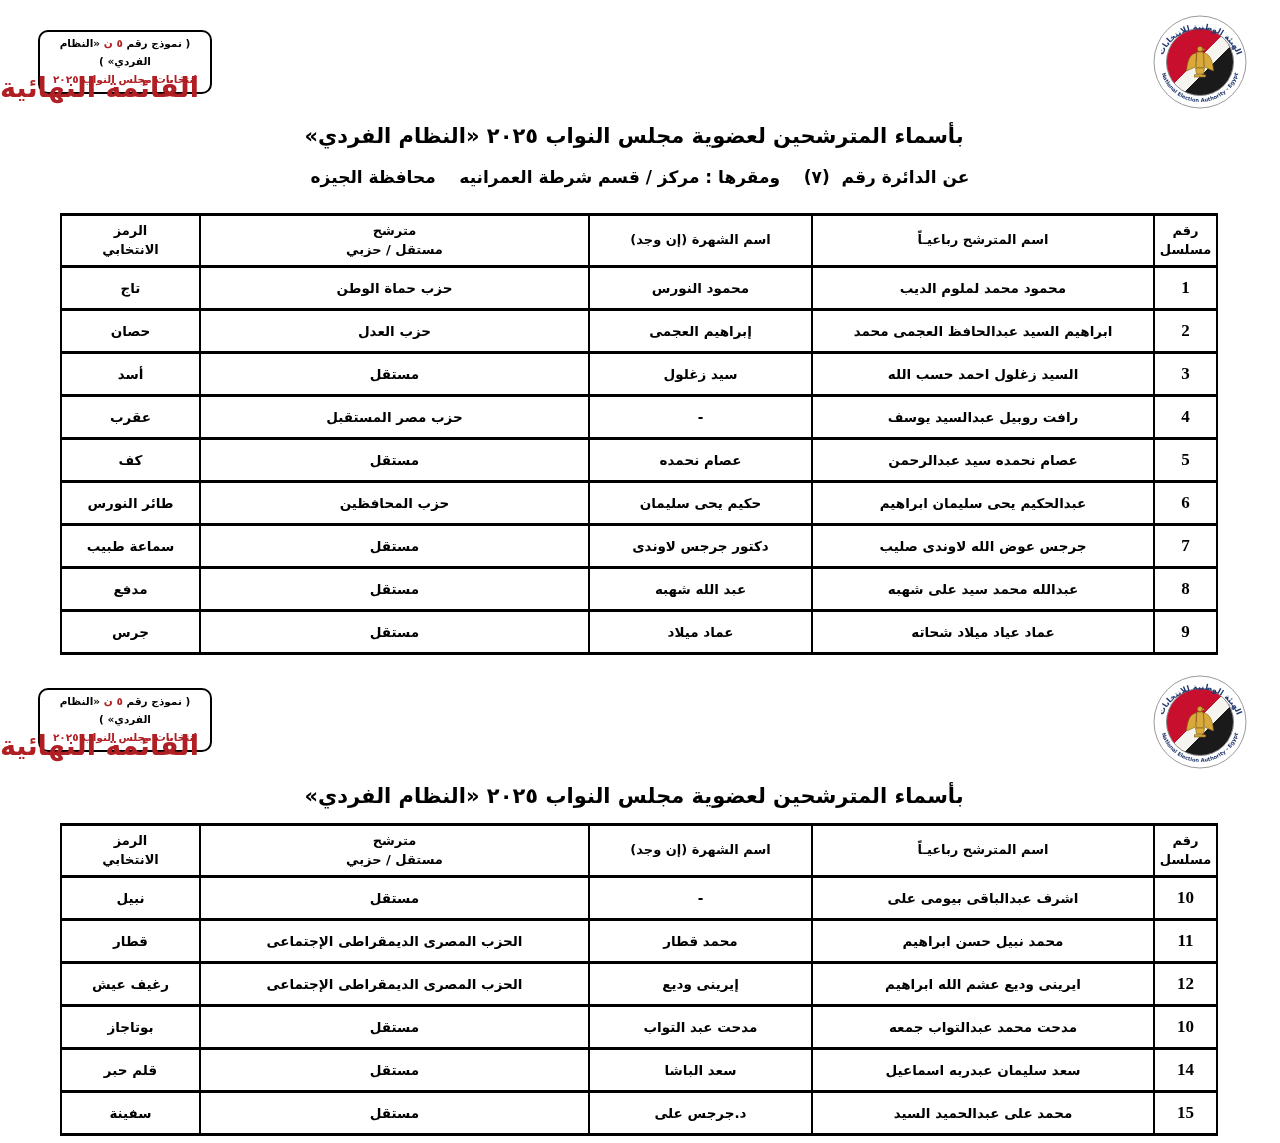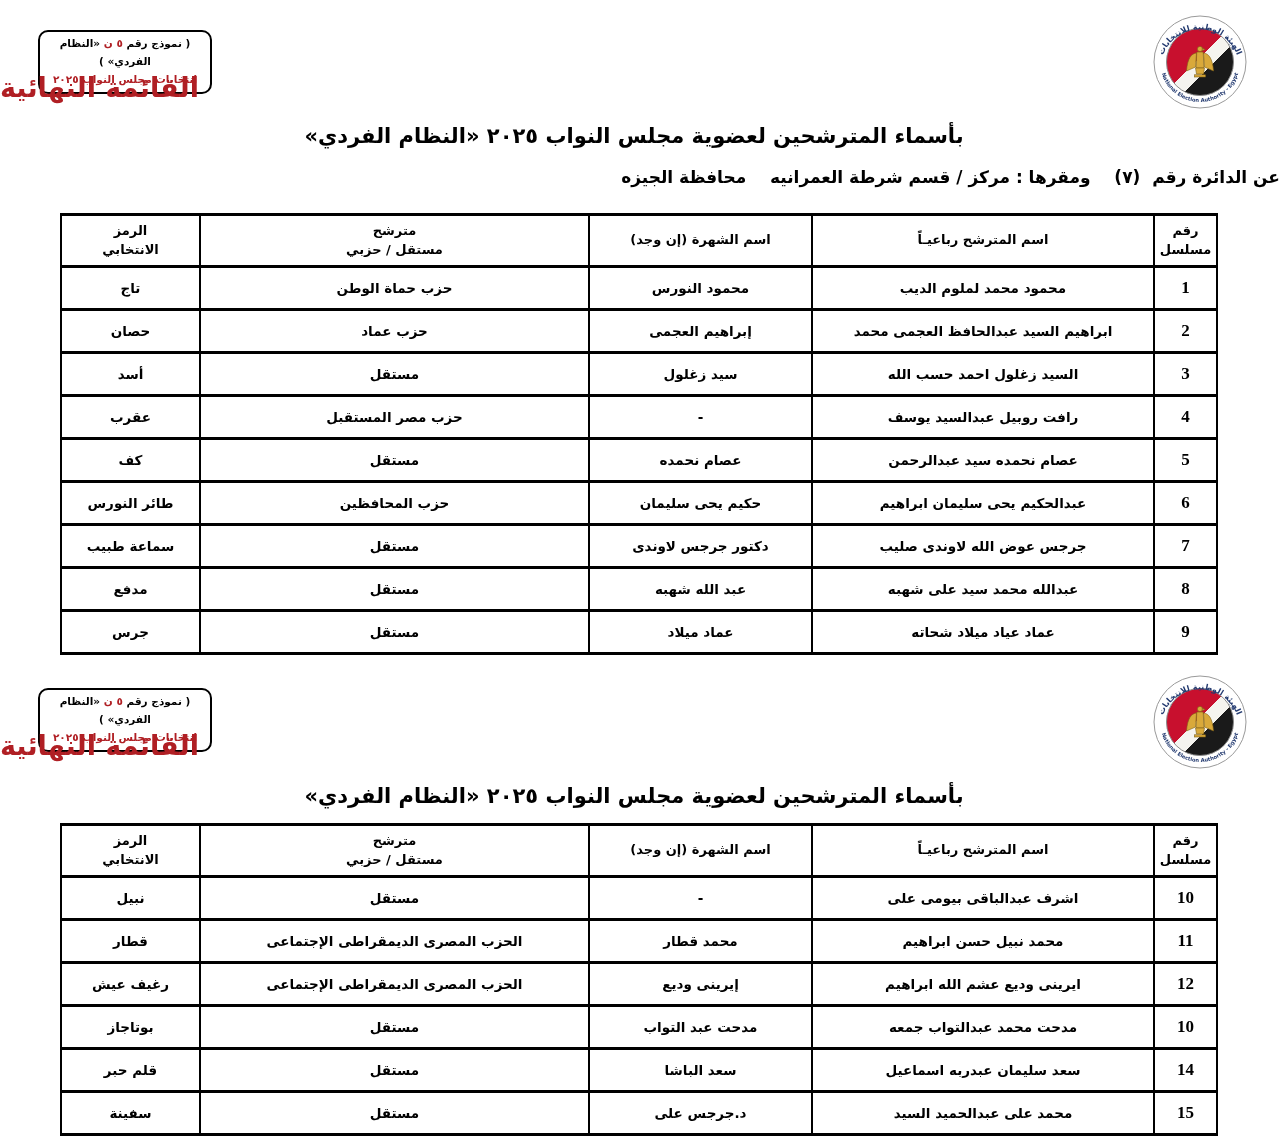--- a/index.html
+++ b/index.html
@@ -10,21 +10,21 @@
   .badge{position:absolute;left:38px;width:166px;border:2px solid #000;border-radius:10px;
          text-align:center;font-weight:bold;font-size:10.5px;line-height:1.7;padding:3px 2px;background:#fff;}
   .badge .red{color:var(--red);}
   .badge .l2{color:var(--red);}
   
   .logo{position:absolute;left:1152px;width:96px;height:96px;}
   
   .title{position:absolute;left:0;right:0;text-align:left;color:var(--red);
          font-size:27px;font-weight:bold;}
   .subtitle{position:absolute;left:0;right:12px;text-align:center;font-size:21px;font-weight:bold;}
-  .district{position:absolute;left:0;right:0;text-align:right;font-size:17px;font-weight:bold;white-space:pre;}
+  .district{position:absolute;left:0;right:0;text-align:center;font-size:17px;font-weight:bold;white-space:pre;}
   
   .tbl{position:absolute;right:62px;width:1156px;border-collapse:collapse;table-layout:fixed;background:#fff;}
   .tbl th,.tbl td{border:2px solid #000;border-top-width:3px;border-bottom-width:3px;
         text-align:center;vertical-align:middle;font-weight:bold;padding:0 4px;overflow:hidden;}
   .tbl th{font-size:13px;height:49px;line-height:1.45;}
   .tbl td{font-size:13.5px;height:40px;}
   .tbl td.c-serial{font-family:"Liberation Serif",serif;font-size:17px;}
   col.w-serial{width:63px;} col.w-name{width:342px;} col.w-shahra{width:223px;}
   col.w-party{width:389px;} col.w-symbol{width:139px;}
 </style>
@@ -105,21 +105,21 @@
           <td class="c-serial">1</td>
           <td class="c-name">محمود محمد لملوم الديب</td>
           <td class="c-shahra">محمود النورس</td>
           <td class="c-party">حزب حماة الوطن</td>
           <td class="c-symbol">تاج</td>
         </tr>
         <tr>
           <td class="c-serial">2</td>
           <td class="c-name">ابراهيم السيد عبدالحافظ العجمى محمد</td>
           <td class="c-shahra">إبراهيم العجمى</td>
-          <td class="c-party">حزب عماد</td>
+          <td class="c-party">حزب العدل</td>
           <td class="c-symbol">حصان</td>
         </tr>
         <tr>
           <td class="c-serial">3</td>
           <td class="c-name">السيد زغلول احمد حسب الله</td>
           <td class="c-shahra">سيد زغلول</td>
           <td class="c-party">مستقل</td>
           <td class="c-symbol">أسد</td>
         </tr>
         <tr>

